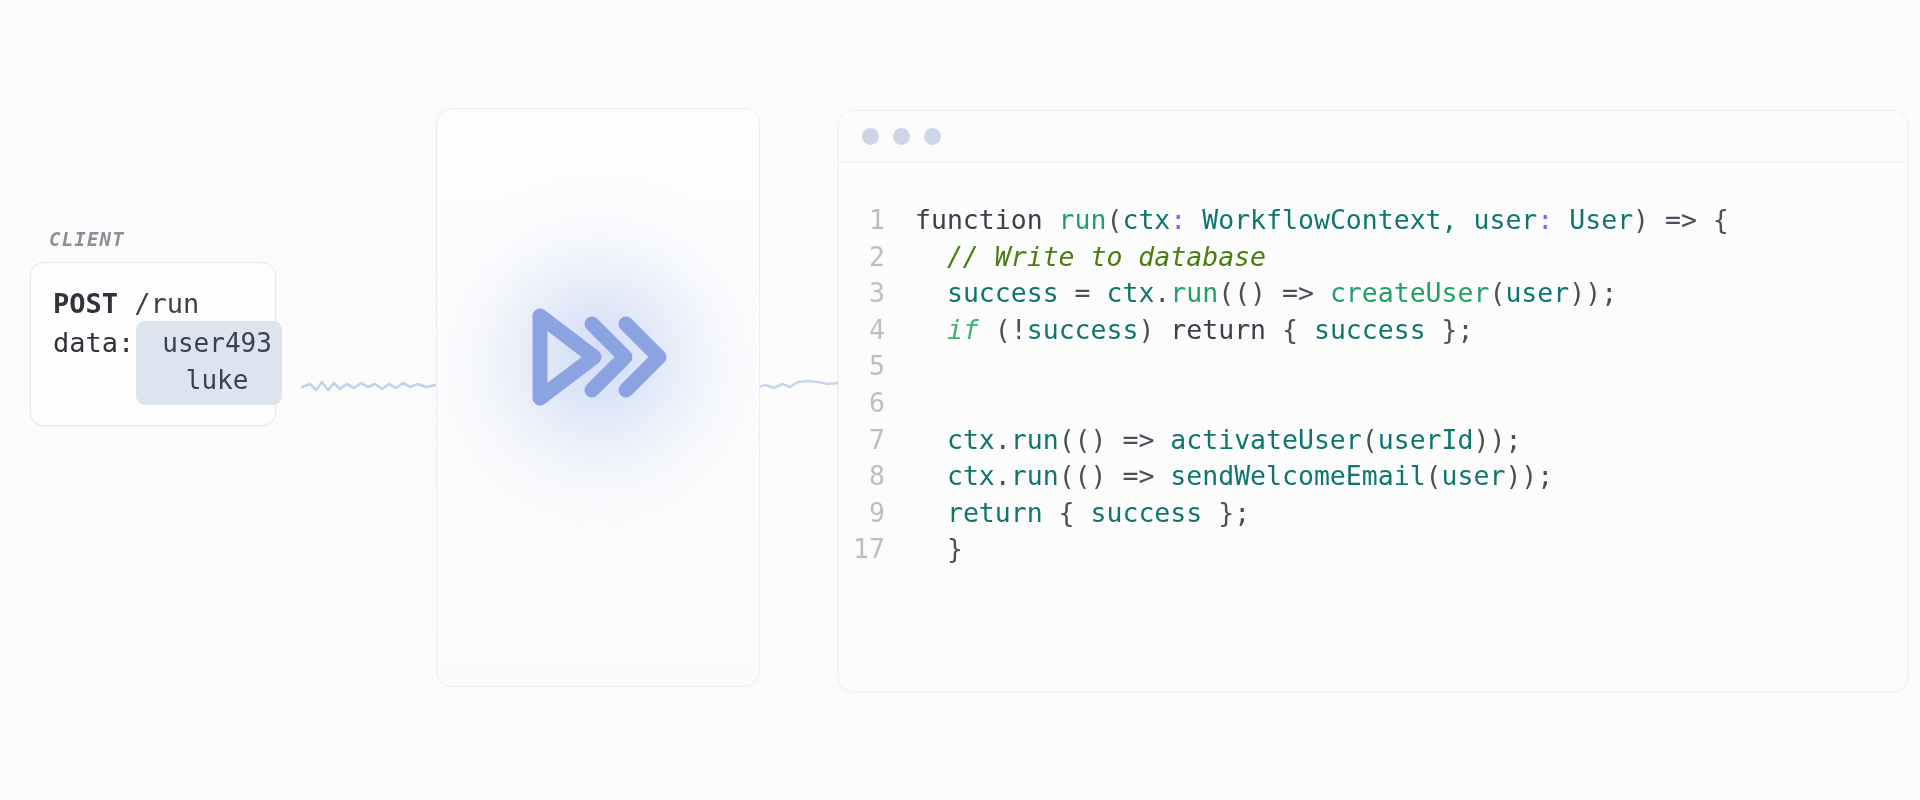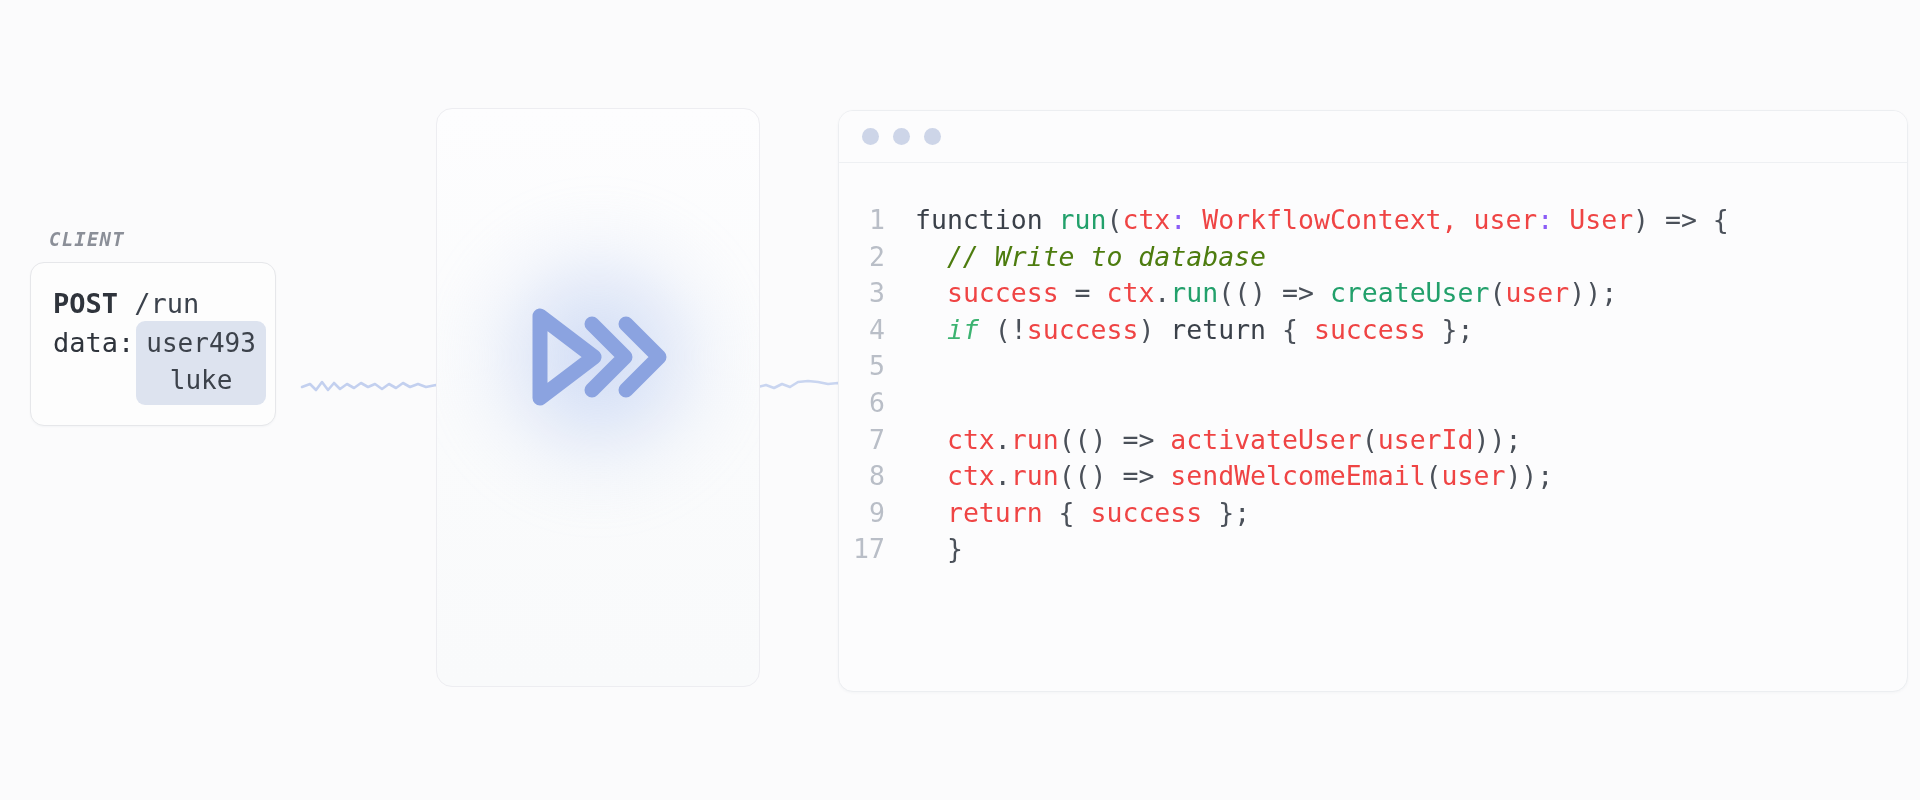--- a/index.html
+++ b/index.html
@@ -63,21 +63,21 @@
     color: #343a43;
     white-space: pre;
   }
   .client-row.first { margin-bottom: 2px; }
   .kw-bold { font-weight: 700; color: #2f343c; }
   .kw-path { font-weight: 400; color: #3b424c; }
   .kw-key  { font-weight: 400; color: #2f343c; }
   #data-chip {
     background: #dde3ef;
     border-radius: 9px;
-    padding: 4px 10px 6px 10px;
+    padding: 4px 10px 6px 26px;
     margin-left: 2px;
     margin-top: -3px;
     display: inline-block;
     color: #3c424b;
     font-weight: 400;
   }
   #data-chip .chip-line {
     display: block;
     font-family: "DejaVu Sans Mono", monospace;
     font-size: 26px;
@@ -159,21 +159,21 @@
     width: 76px;
     min-width: 76px;
     text-align: right;
     padding-right: 30px;
     box-sizing: border-box;
     color: #b9bec7;
     user-select: none;
   }
   .code-text { color: #3a4049; }
   .tok-fn      { color: #22a06b; }
-  .tok-blue    { color: #ef4444; }
+  .tok-blue    { color: #0f766e; }
   .tok-purple  { color: #8b5cf6; }
   .tok-plain   { color: #3a4049; }
   .tok-comment { color: #4d7c0f; font-style: italic; margin-top: 27px; }
   .tok-kw      { color: #3cb371; font-style: italic; }
   .tok-punct   { color: #4a5059; }
 </style>
 </head>
 <body>
 
 <div id="stage">

